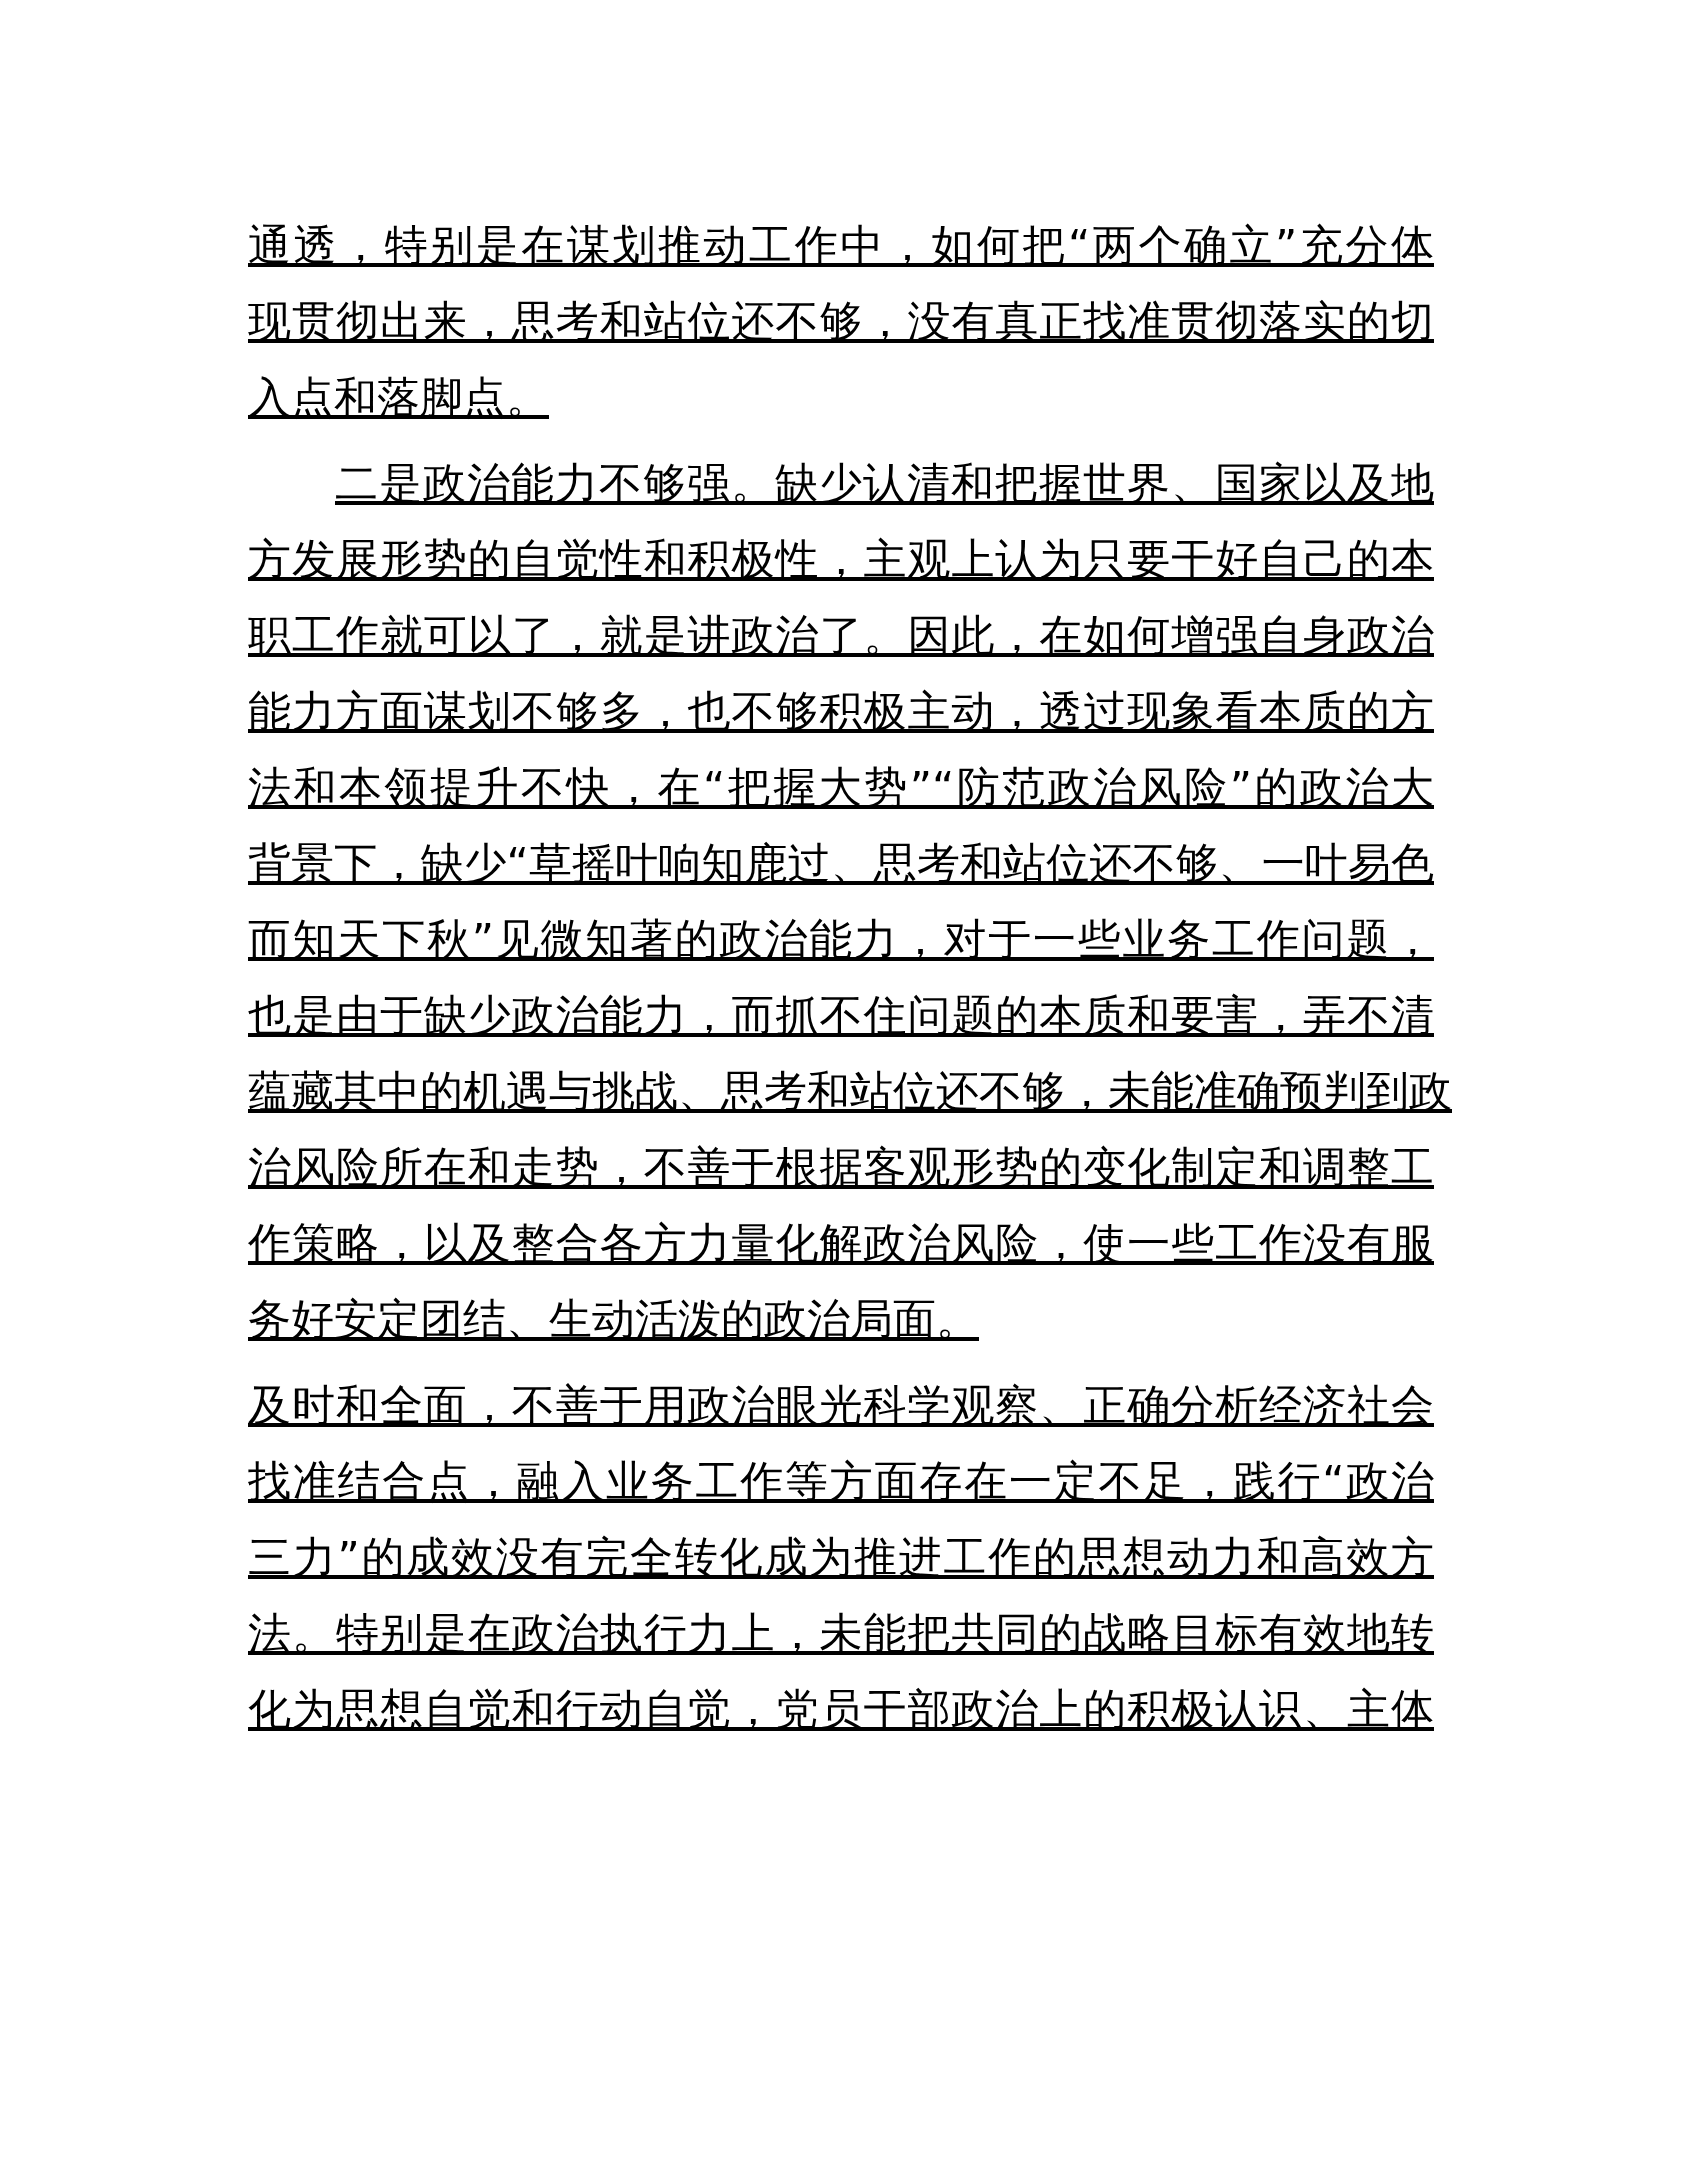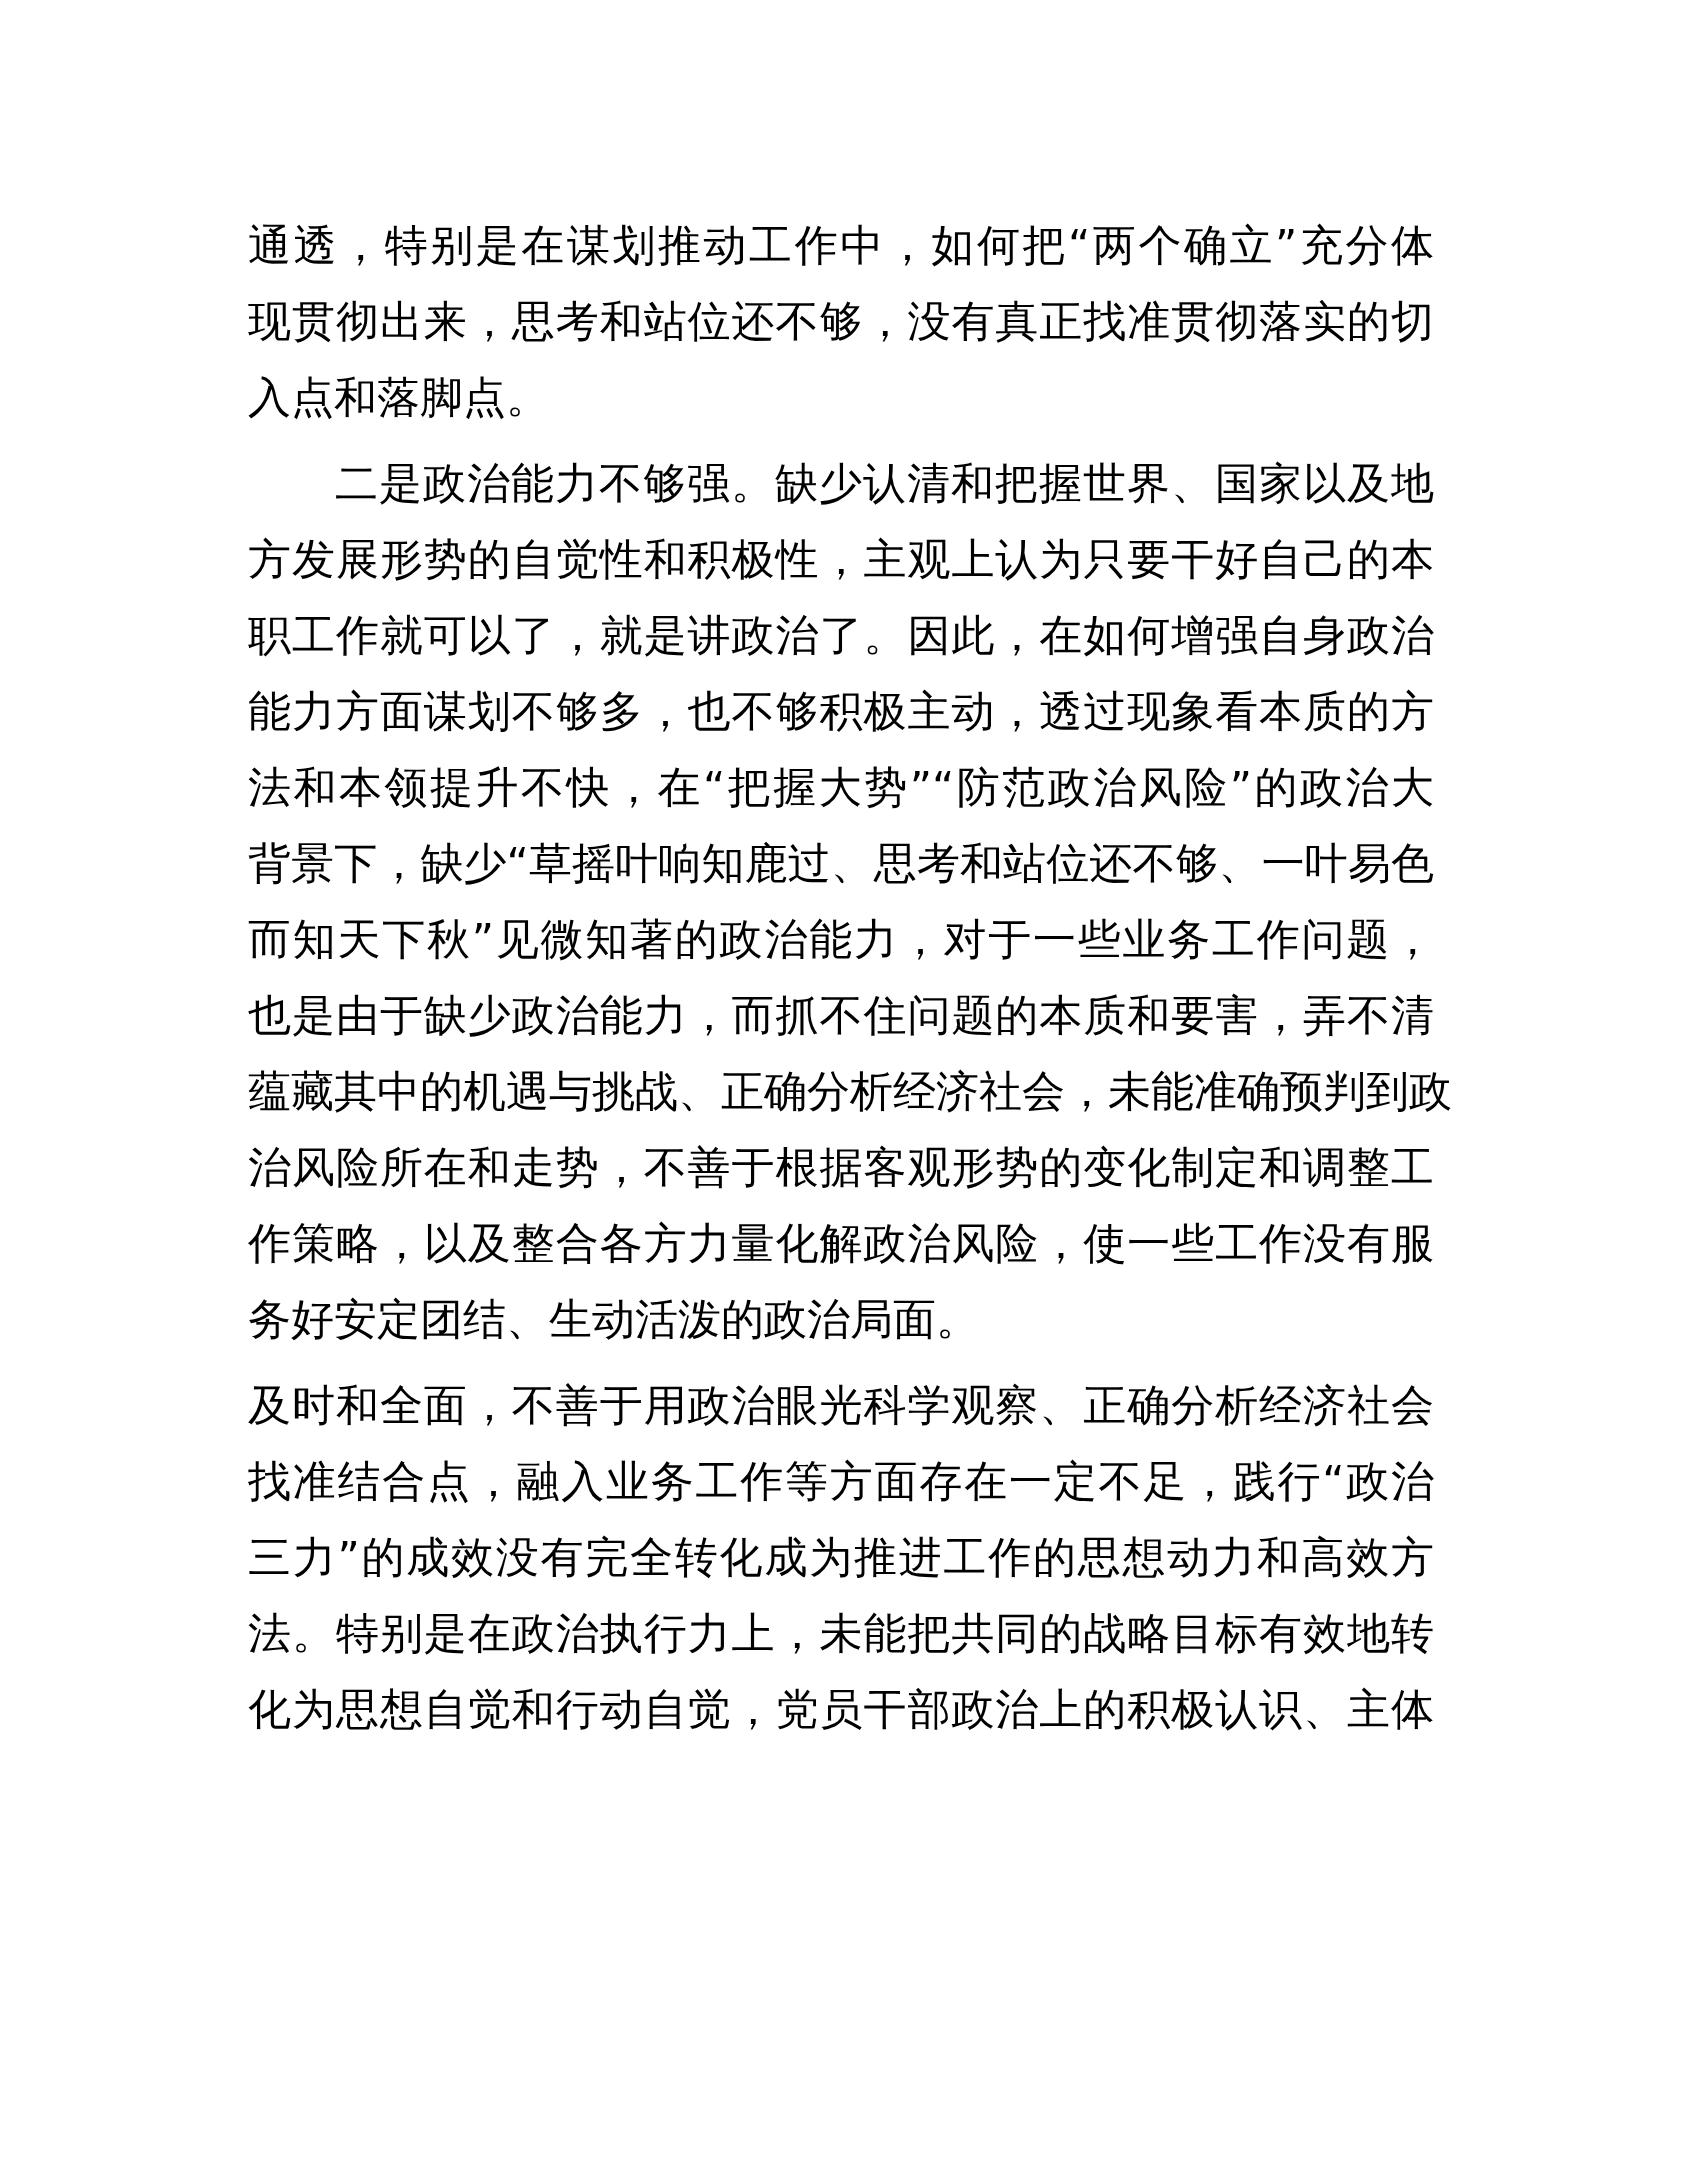--- a/index.html
+++ b/index.html
@@ -37,20 +37,21 @@
   .para + .para {
     margin-top: 10px;
   }
   .line {
     display: block;
     height: 76px;
     white-space: nowrap;
     text-align: justify;
     text-align-last: justify;
     letter-spacing: 0px;
+    text-decoration: underline;
   }
   .line.last {
     text-align: center;
     text-align-last: left;
   }
   .line.indent {
     padding-left: 87px;
   }
 </style>
 </head>
@@ -67,21 +68,21 @@
 
     <p class="para">
       <span class="line indent">二是政治能力不够强。缺少认清和把握世界、国家以及地</span>
       <span class="line">方发展形势的自觉性和积极性，主观上认为只要干好自己的本</span>
       <span class="line">职工作就可以了，就是讲政治了。因此，在如何增强自身政治</span>
       <span class="line">能力方面谋划不够多，也不够积极主动，透过现象看本质的方</span>
       <span class="line">法和本领提升不快，在“把握大势”“防范政治风险”的政治大</span>
       <span class="line">背景下，缺少“草摇叶响知鹿过、思考和站位还不够、一叶易色</span>
       <span class="line">而知天下秋”见微知著的政治能力，对于一些业务工作问题，</span>
       <span class="line">也是由于缺少政治能力，而抓不住问题的本质和要害，弄不清</span>
-      <span class="line">蕴藏其中的机遇与挑战、正确分析经济社会，未能准确预判到政</span>
+      <span class="line">蕴藏其中的机遇与挑战、思考和站位还不够，未能准确预判到政</span>
       <span class="line">治风险所在和走势，不善于根据客观形势的变化制定和调整工</span>
       <span class="line">作策略，以及整合各方力量化解政治风险，使一些工作没有服</span>
       <span class="line last">务好安定团结、生动活泼的政治局面。</span>
     </p>
 
     <p class="para">
       <span class="line">及时和全面，不善于用政治眼光科学观察、正确分析经济社会</span>
       <span class="line">找准结合点，融入业务工作等方面存在一定不足，践行“政治</span>
       <span class="line">三力”的成效没有完全转化成为推进工作的思想动力和高效方</span>
       <span class="line">法。特别是在政治执行力上，未能把共同的战略目标有效地转</span>

